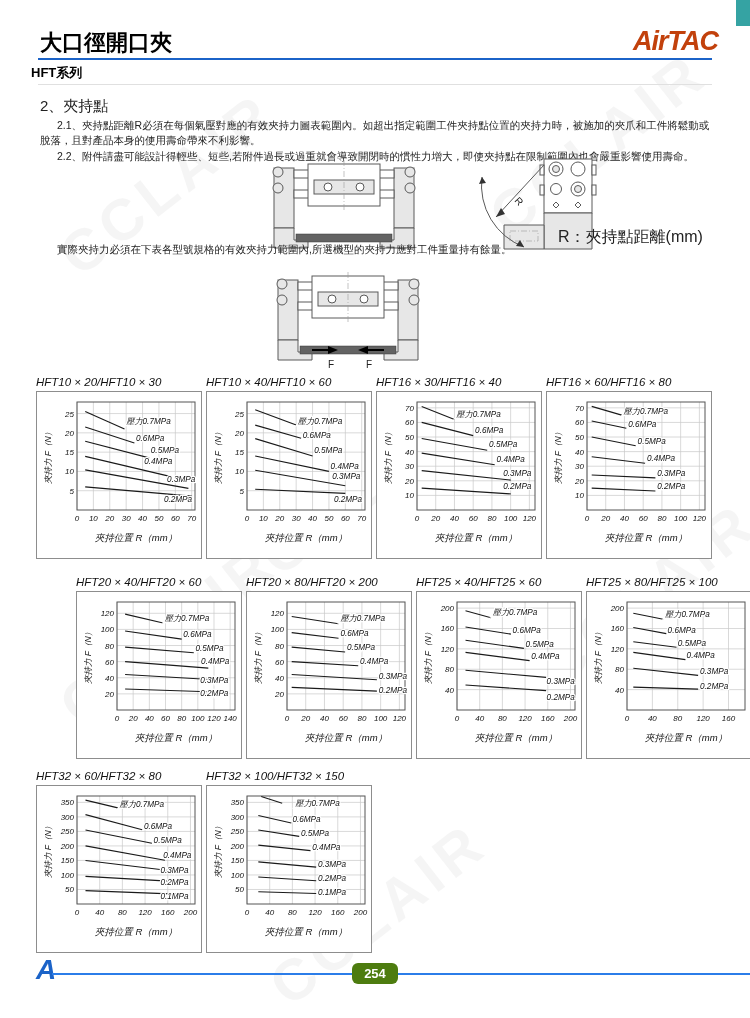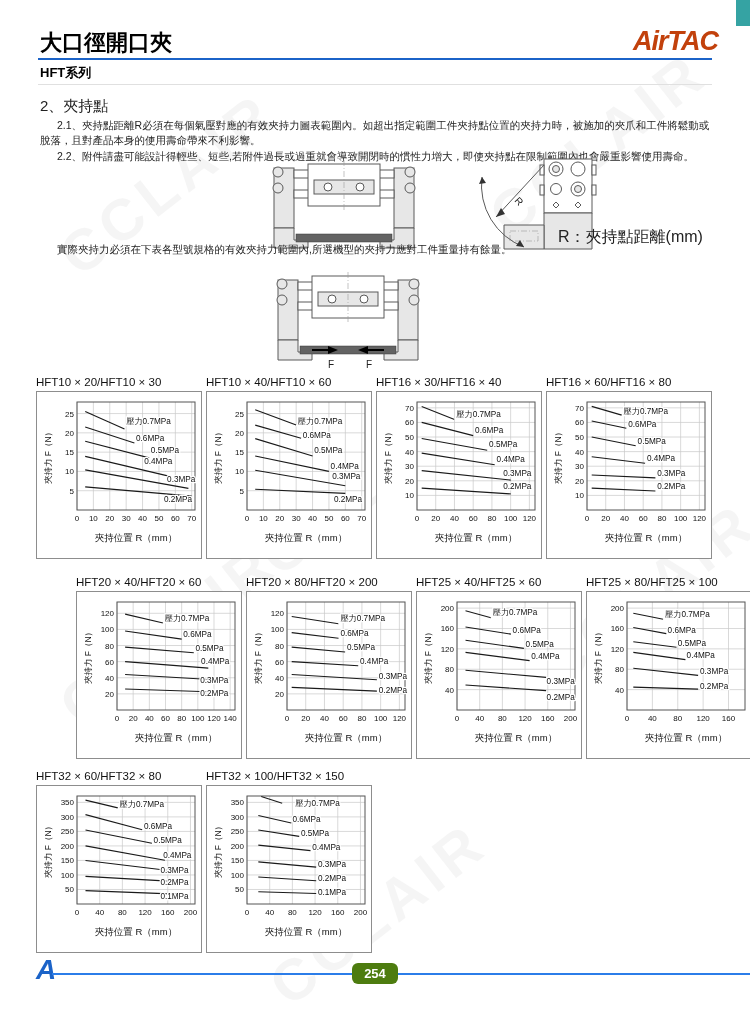--- a/index.html
+++ b/index.html
@@ -7,38 +7,38 @@
         font-family:"Liberation Sans","DejaVu Sans",sans-serif;color:#1a1a1a;}
   .wm{position:absolute;font-size:58px;font-weight:bold;color:rgba(180,180,180,0.13);
       transform:rotate(-38deg);letter-spacing:6px;pointer-events:none;z-index:0;}
   .layer{position:absolute;z-index:1;}
   
   .corner-tab{position:absolute;right:0;top:0;width:14px;height:26px;background:#35a3a3;z-index:2;}
   .doc-title{position:absolute;left:40px;top:28px;font-size:22px;font-weight:bold;color:#000;}
   .brand{position:absolute;right:32px;top:26px;font-size:27px;font-weight:bold;font-style:italic;
          color:#c2410c;letter-spacing:-1px;}
   .title-rule{position:absolute;left:38px;top:58px;width:674px;height:2px;background:#1b63c8;}
-  .series{position:absolute;left:40px;top:64px;font-size:13px;font-weight:bold;color:#000;}
+  .series{position:absolute;left:31px;top:64px;font-size:13px;font-weight:bold;color:#000;}
   .series-rule{position:absolute;left:38px;top:84px;width:674px;height:1px;background:#e0e0e0;}
   
   .sec{position:absolute;left:40px;width:672px;font-size:10.5px;line-height:1.5;color:#222;}
   .sec h4{margin:0;font-size:15px;font-weight:normal;}
   .sec p{margin:0;text-indent:17px;}
   .rnote{position:absolute;left:558px;top:227px;font-size:16px;color:#222;}
   
   .diagram{position:absolute;}
   .dg-fill{fill:#e7e7e7;stroke:#5a5a5a;stroke-width:1;}
   .dg-white{fill:#ffffff;stroke:#5a5a5a;stroke-width:1;}
   .dg-dark{fill:#636363;stroke:#3a3a3a;stroke-width:0.5;}
   .dg-line{stroke:#5a5a5a;stroke-width:1;fill:none;}
   .dg-center{stroke:#9a9a9a;stroke-width:0.6;stroke-dasharray:6 2 1 2;fill:none;}
   .dg-label{font-size:10px;fill:#222;}
   
   .chart-row{position:absolute;display:flex;gap:4px;z-index:1;}
-  .chart-cell{width:166px;}
+  .chart-cell{width:166px;font-style:italic;}
   .chart-title{font-size:11.5px;color:#111;height:15px;white-space:nowrap;}
   .chart-box{border:1px solid #8d8d8d;background:#fff;}
   svg.chart{display:block;}
   .grid{stroke:#c9c9c9;stroke-width:0.7;fill:none;}
   .frame{stroke:#555;stroke-width:1;fill:none;}
   .curve{stroke:#1a1a1a;stroke-width:1.1;fill:none;}
   .tick{font-size:8px;fill:#111;}
   .clabel{font-size:8.2px;fill:#111;paint-order:stroke;stroke:#ffffff;stroke-width:2.5px;}
   .xlabel{font-size:9.5px;fill:#111;}
   .ylabel{font-size:8.5px;fill:#111;}

